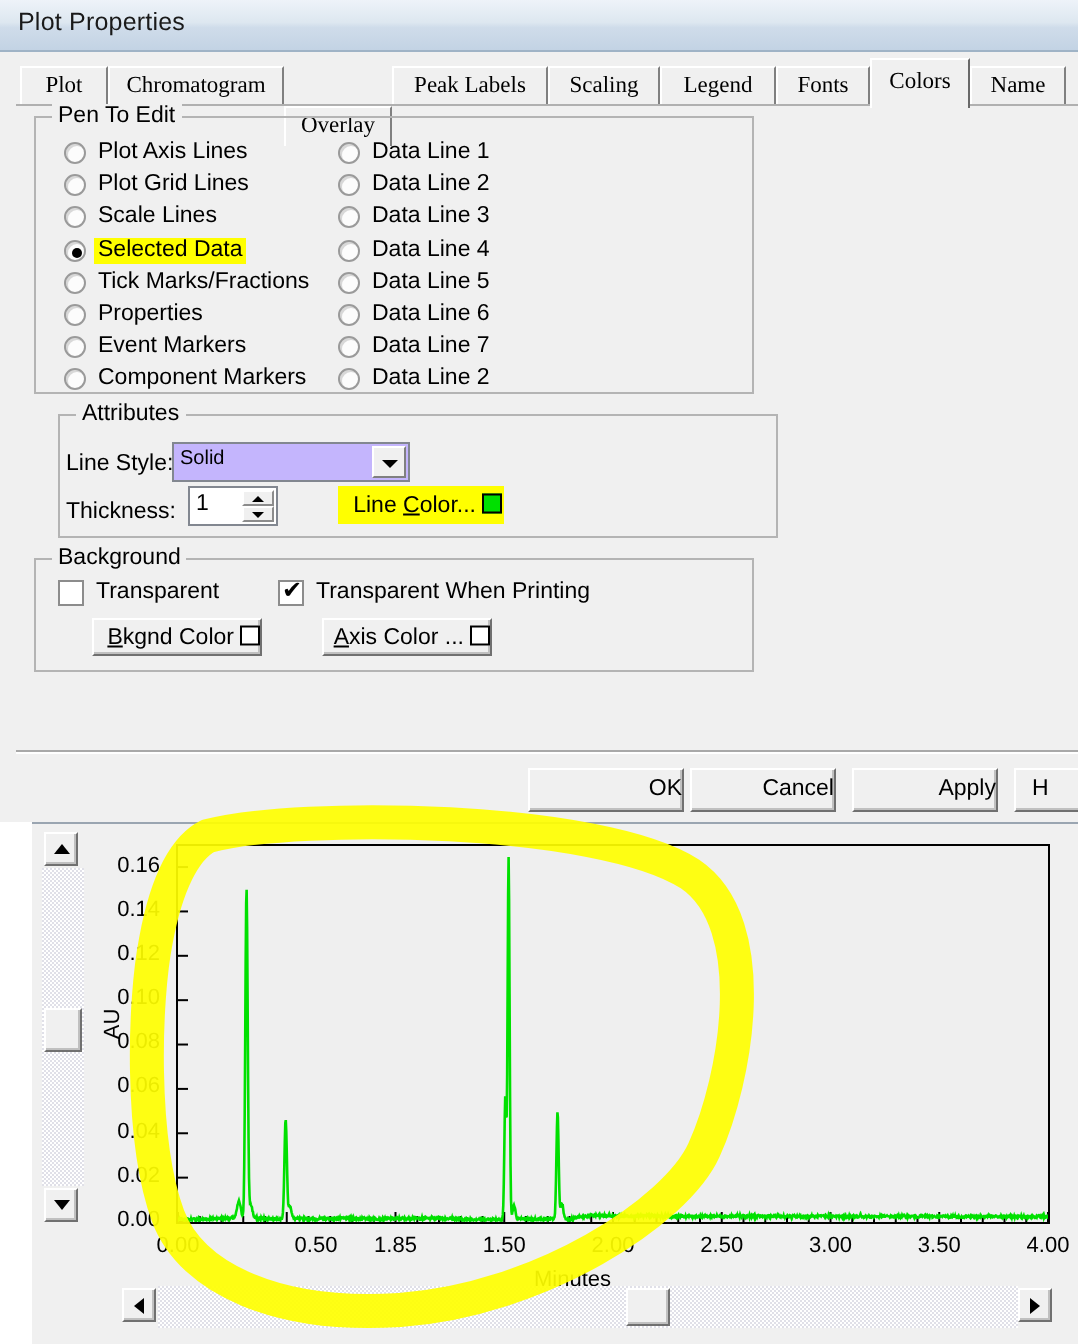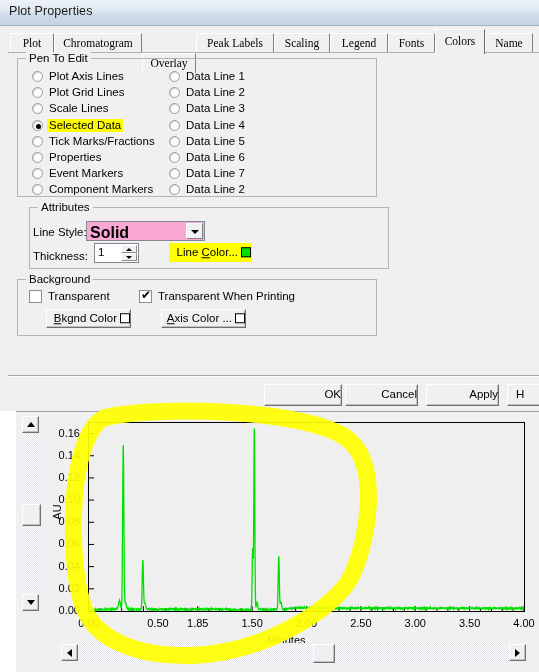--- a/index.html
+++ b/index.html
@@ -129,25 +129,24 @@
 
   
   .lbl {
     position: absolute;
     font-size: 11.5px; color: #000; white-space: nowrap;
   }
 
   
   .combo {
     position: absolute;
-    background: #f9a8d4;
+    background: #c4b5fd;
     border: 1px solid #828790;
-    font-size: 16px;
+    font-size: 10px;
     color: #000;
-    font-weight: bold;
   }
   .combo .ctext { position: absolute; left: 3px; top: 2px; }
   .combo .carrow {
     position: absolute; right: 1px; top: 1px;
     width: 17px; height: 16px;
     background: #f0f0f0;
     border: 1px solid #ffffff;
     border-right-color: #808080; border-bottom-color: #808080;
   }
   .combo .carrow::after {

